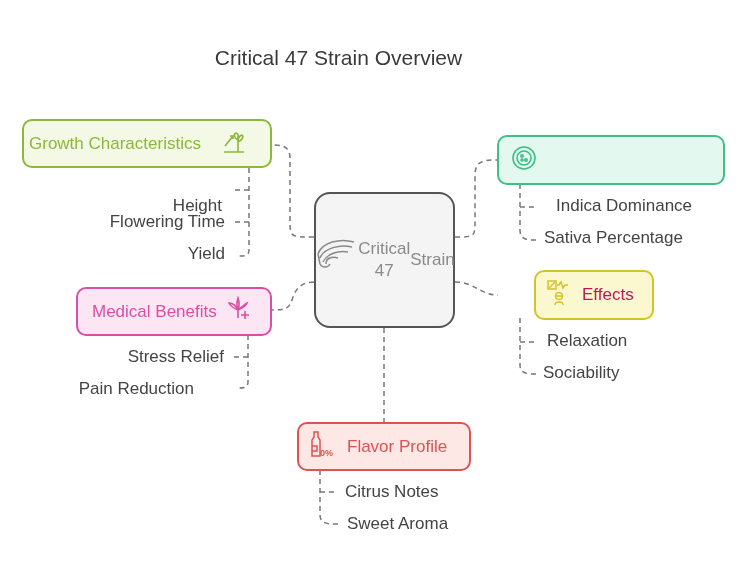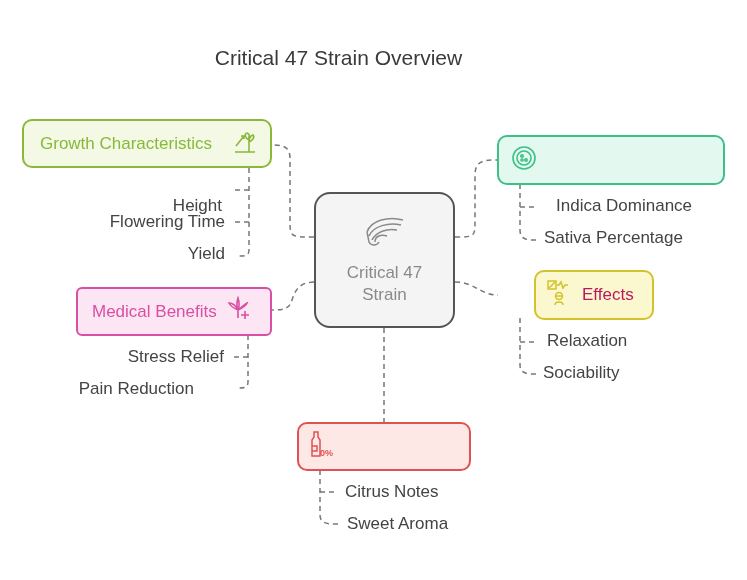--- a/index.html
+++ b/index.html
@@ -2,21 +2,21 @@
 <html><head>
 <meta charset="utf-8">
 <style>
   html,body{margin:0;padding:0;background:#fff;}
   body{width:747px;height:580px;position:relative;overflow:hidden;font-family:"Liberation Sans",sans-serif;}
   .title{position:absolute;left:0;width:677px;top:46px;text-align:center;font-size:21px;color:#3a3a3a;}
   svg.links{position:absolute;left:0;top:0;}
   .node{position:absolute;box-sizing:border-box;border:2px solid;border-radius:10px;display:flex;align-items:center;font-size:17px;}
   .leaf{position:absolute;font-size:17px;color:#444;white-space:nowrap;}
   .leaf.r{text-align:right;}
-  .center{position:absolute;left:314px;top:192px;width:141px;height:136px;box-sizing:border-box;border:2px solid #555;border-radius:16px;background:#f4f4f4;display:flex;flex-direction:column;align-items:center;justify-content:center;color:#8a8a8a;font-size:17px;text-align:center;line-height:22px;}
+  .center{position:absolute;left:314px;top:192px;width:141px;height:136px;box-sizing:border-box;border:2px solid #555;border-radius:16px;background:#f4f4f4;display:flex;flex-direction:row;align-items:center;justify-content:center;color:#8a8a8a;font-size:17px;text-align:center;line-height:22px;}
   .icon{display:inline-block;}
 </style>
 </head>
 <body>
 
 <div class="title">Critical 47 Strain Overview</div>
 
 <svg class="links" width="747" height="580">
   <g fill="none" stroke="#777" stroke-width="1.5" stroke-dasharray="5,4">
     <path d="M314 237 C290 237 290 237 290 220 L290 158 C290 145 280 145 272 145"></path>
@@ -25,21 +25,21 @@
     <path d="M455 282 C475 282 480 295 498 295"></path>
     <path d="M384 328 L384 422"></path>
     <path d="M249 168 L249 250 C249 256 245 256 238 256 M249 190 L232 190 M249 222 L232 222"></path>
     <path d="M520 184 L520 230 C520 240 527 240 536 240 M520 207 L536 207"></path>
     <path d="M248 335 L248 382 C248 388 244 388 236 388 M248 357 L232 357"></path>
     <path d="M520 318 L520 365 C520 374 528 374 536 374 M520 342 L536 342"></path>
     <path d="M320 470 L320 515 C320 524 328 524 338 524 M320 492 L336 492"></path>
   </g>
 </svg>
 
-<div class="node" style="left:22px;top:119px;width:250px;height:49px;border-color:#8ab83a;background:#f3f9e4;color:#8ab83a;padding-left:16px;gap:6px;">
+<div class="node" style="left:22px;top:119px;width:250px;height:49px;border-color:#8ab83a;background:#f3f9e4;color:#8ab83a;padding-left:5px;gap:6px;">
   <span>Growth Characteristics</span>
   <span class="icon" style="margin-left:14px;">
     <svg width="26" height="26" viewBox="0 0 26 26" fill="none" stroke="#8ab83a" stroke-width="1.6">
         <path d="M3 24 H23 M17 24 V8 M17 12 C13 10 12 6 15 5 C18 6 18 10 17 12 M17 14 C21 12 23 9 21 7 C18 8 17 11 17 14 M4 18 L12 8 M9 8 H12 V11"></path>
       </svg>
   </span>
 </div>
 <div class="leaf r" style="right:525px;top:180px;margin-top:16px;">Height</div>
 <div class="leaf r" style="right:522px;top:212px;margin-left:40px;">Flowering Time</div>
 <div class="leaf r" style="right:522px;top:244px;">Yield</div>
@@ -61,21 +61,21 @@
 <div class="center">
   <span class="icon" style="margin-bottom:8px;">
     <svg width="44" height="34" viewBox="0 0 44 34" fill="none" stroke="#8a8a8a" stroke-width="1.5">
         <path d="M4 18 C8 6 26 2 40 6 M6 22 C10 12 26 8 38 11 M9 26 C13 18 24 14 34 16 M4 18 L6 28 C8 32 14 32 16 28 M12 28 C12 22 18 20 24 22"></path>
       </svg>
   </span>
   <span>Critical 47</span>
   <span>Strain</span>
 </div>
 
-<div class="node" style="left:76px;top:287px;width:196px;height:49px;border-color:#d94fa3;background:#fce6f3;color:#d94fa3;padding-left:14px;border-radius:6px;">
+<div class="node" style="left:76px;top:287px;width:196px;height:49px;border-color:#d94fa3;background:#fce6f3;color:#d94fa3;padding-left:14px;">
   <span>Medical Benefits</span>
   <span class="icon" style="margin-left:10px;">
     <svg width="26" height="26" viewBox="0 0 26 26" fill="none" stroke="#d94fa3" stroke-width="1.6">
         <path d="M11 22 V14 M11 14 C9 9 10 5 11 2 C12 5 13 9 11 14 M11 14 C6 12 3 9 2 7 C6 7 9 10 11 14 M11 14 C15 11 18 8 20 7 C19 10 15 12 11 14"></path>
         <path d="M18 15 V23 M14 19 H22"></path>
       </svg>
   </span>
 </div>
 <div class="leaf r" style="right:523px;top:347px;">Stress Relief</div>
 <div class="leaf r" style="right:553px;top:379px;">Pain Reduction</div>
@@ -94,15 +94,16 @@
 <div class="leaf" style="left:547px;top:331px;">Relaxation</div>
 <div class="leaf" style="left:543px;top:363px;">Sociability</div>
 
 <div class="node" style="left:297px;top:422px;width:174px;height:49px;border-color:#e05252;background:#fde8e6;color:#e05252;padding-left:10px;">
   <span class="icon" style="margin-right:8px;">
     <svg width="30" height="28" viewBox="0 0 30 28" fill="none" stroke="#e05252" stroke-width="1.5">
         <path d="M5 2 H9 V7 L11 10 V26 H3 V10 L5 7 Z M3 16 H8 V21 H3"></path>
         <text x="11" y="26" font-size="9" fill="#e05252" stroke="none" font-family="Liberation Sans, sans-serif" font-weight="bold">0%</text>
       </svg>
   </span>
+  <span>Flavor Profile</span>
 </div>
 <div class="leaf" style="left:345px;top:482px;">Citrus Notes</div>
 <div class="leaf" style="left:347px;top:514px;">Sweet Aroma</div>
 
 </body></html>

